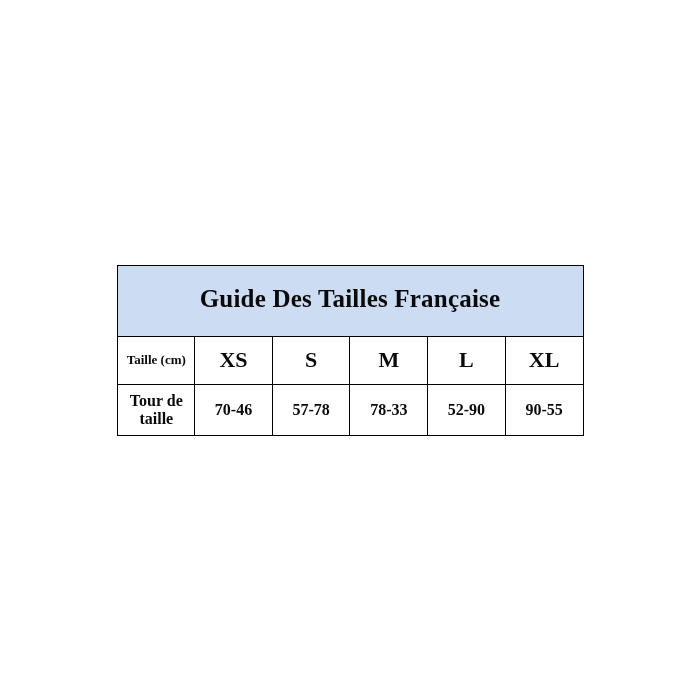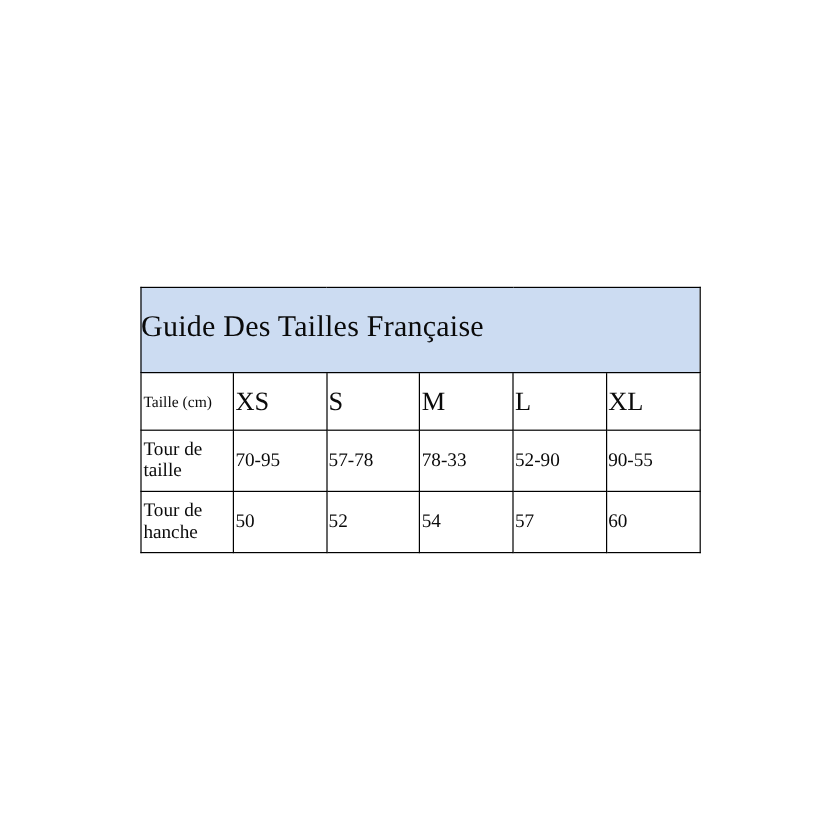--- a/index.html
+++ b/index.html
@@ -22,24 +22,24 @@
     justify-content: center;
   }
   .size-table {
     border-collapse: collapse;
     table-layout: fixed;
     width: 467px;
     margin-top: 0px;
   }
   .size-table td, .size-table th {
     border: 1.5px solid #000000;
-    text-align: left;
+    text-align: center;
     vertical-align: middle;
     color: #0a0a0a;
-    font-weight: normal;
+    font-weight: bold;
   }
   .title-cell {
     background: #ccdcf2;
     font-size: 25px;
     height: 62px;
     letter-spacing: 0.2px;
     padding: 2px 0 6px 0;
   }
   .header-row td {
     height: 45px;
@@ -72,29 +72,21 @@
       <tr class="header-row">
         <td class="row-label">Taille (cm)</td>
         <td class="col-size">XS</td>
         <td class="col-size">S</td>
         <td class="col-size">M</td>
         <td class="col-size">L</td>
         <td class="col-size">XL</td>
       </tr>
       <tr class="data-row">
         <td class="row-label">Tour de taille</td>
-        <td class="col-size">70-95</td>
+        <td class="col-size">70-46</td>
         <td class="col-size">57-78</td>
         <td class="col-size">78-33</td>
         <td class="col-size">52-90</td>
         <td class="col-size">90-55</td>
-      </tr>
-      <tr class="data-row">
-        <td class="row-label">Tour de hanche</td>
-        <td class="col-size">50</td>
-        <td class="col-size">52</td>
-        <td class="col-size">54</td>
-        <td class="col-size">57</td>
-        <td class="col-size">60</td>
       </tr>
     </tbody>
   </table>
 </div>
 
 </body></html>

